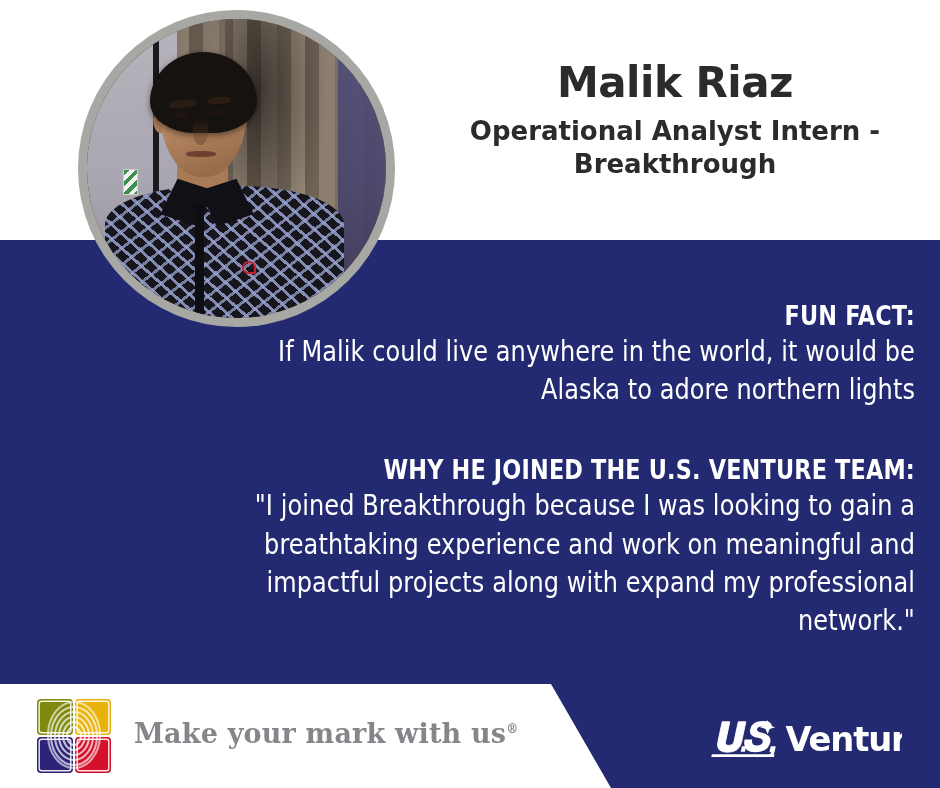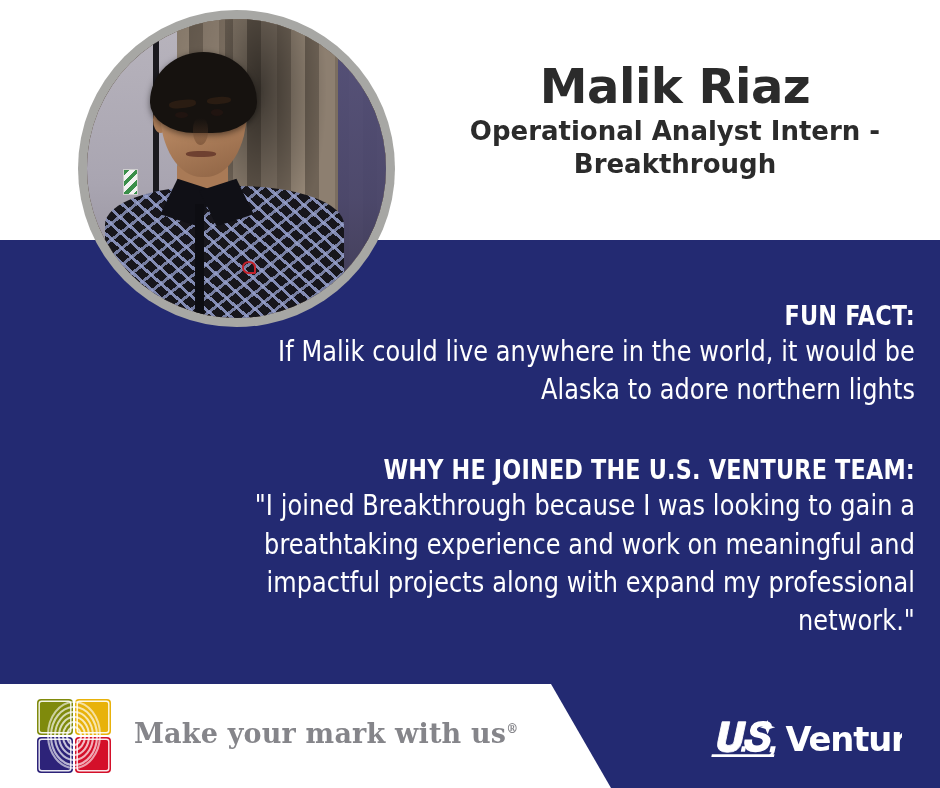--- a/index.html
+++ b/index.html
@@ -40,28 +40,28 @@
   
   .name-block {
     position:absolute;
     left:430px; top:62px;
     width:490px;
     text-align:center;
     color:#2b2b2b;
   }
   .person-name {
     font-family:"DejaVu Sans", sans-serif;
-    font-size:48px;
+    font-size:42px;
     font-weight:700;
     letter-spacing:-0.5px;
     line-height:1.02;
     color:#2b2b2b;
   }
   .person-title {
-    margin-top:4px;
+    margin-top:10px;
     font-family:"DejaVu Sans", sans-serif;
     font-size:26px;
     font-weight:600;
     line-height:1.28;
     color:#2b2b2b;
   }
 
   
   .portrait-wrap {
     position:absolute;

